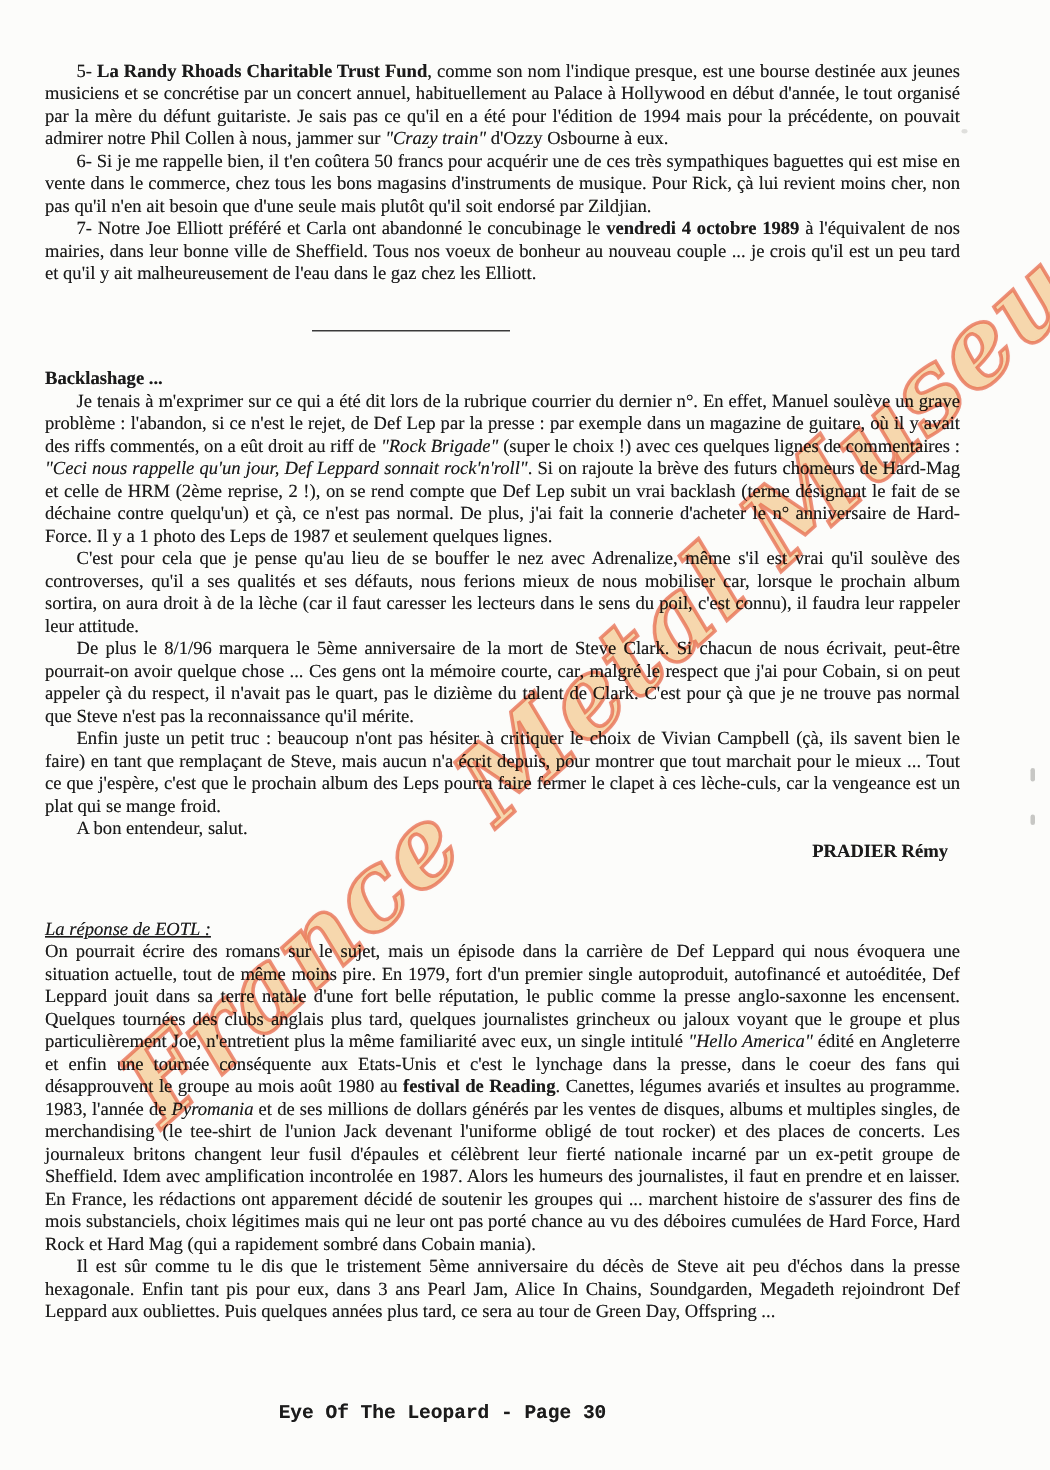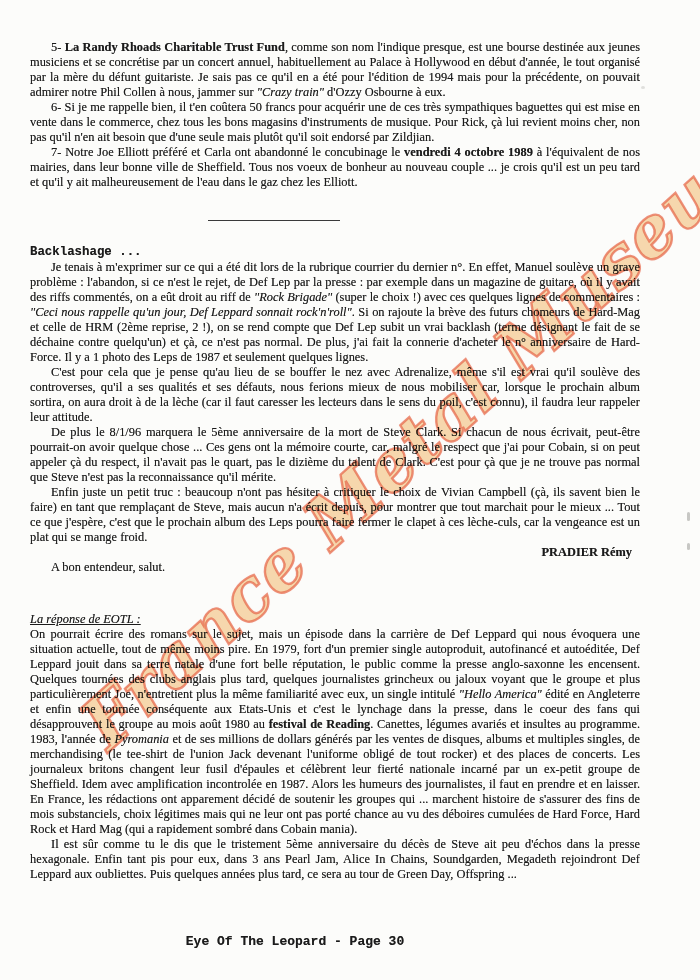--- a/index.html
+++ b/index.html
@@ -22,21 +22,21 @@
   .v-numbered-item{text-indent:21px;}
   .v-body{text-indent:21px;}
   .v-body-flush{text-indent:0;}
   .v-section-heading{font-weight:bold;text-indent:0;text-align:left;margin-top:23px;}
   .v-signature{font-weight:bold;text-indent:0;text-align:right;padding-right:8px;}
   .v-reply-heading{font-style:italic;text-decoration:underline;text-indent:0;text-align:left;margin-top:37px;}
   .separator{
     width:132px;height:0;border-top:1.4px solid #3a3a3a;
     margin:30px 0 24px 178px;
   }
-  .v-section-heading{margin-top:0;font-family:Liberation Mono, monospace;}
+  .v-section-heading{margin-top:0;}
   .seg-b{font-weight:bold;}
   .seg-i{font-style:italic;}
   .watermark{
     position:absolute;left:5px;top:452px;width:680px;height:110px;
     line-height:110px;text-align:center;white-space:nowrap;
     transform:rotate(-42deg);
     font-family:"DejaVu Serif","Liberation Serif",serif;
     font-style:italic;font-weight:bold;
     font-size:70px;letter-spacing:1px;
     color:var(--watermark-fill,rgba(250,232,164,0.5));
@@ -64,22 +64,22 @@
   <div class="content">
       <p class="para v-numbered-item"><span>5- </span><span class="seg-b">La Randy Rhoads Charitable Trust Fund</span><span>, comme son nom l'indique presque, est une bourse destinée aux jeunes musiciens et se concrétise par un concert annuel, habituellement au Palace à Hollywood en début d'année, le tout organisé par la mère du défunt guitariste. Je sais pas ce qu'il en a été pour l'édition de 1994 mais pour la précédente, on pouvait admirer notre Phil Collen à nous, jammer sur </span><span class="seg-i">"Crazy train"</span><span> d'Ozzy Osbourne à eux.</span></p>
       <p class="para v-numbered-item"><span>6- Si je me rappelle bien, il t'en coûtera 50 francs pour acquérir une de ces très sympathiques baguettes qui est mise en vente dans le commerce, chez tous les bons magasins d'instruments de musique. Pour Rick, çà lui revient moins cher, non pas qu'il n'en ait besoin que d'une seule mais plutôt qu'il soit endorsé par Zildjian.</span></p>
       <p class="para v-numbered-item"><span>7- Notre Joe Elliott préféré et Carla ont abandonné le concubinage le </span><span class="seg-b">vendredi 4 octobre 1989</span><span> à l'équivalent de nos mairies, dans leur bonne ville de Sheffield. Tous nos voeux de bonheur au nouveau couple ... je crois qu'il est un peu tard et qu'il y ait malheureusement de l'eau dans le gaz chez les Elliott.</span></p>
       <div class="separator"></div>
       <p class="para v-section-heading"><span>Backlashage ...</span></p>
       <p class="para v-body"><span>Je tenais à m'exprimer sur ce qui a été dit lors de la rubrique courrier du dernier n°. En effet, Manuel soulève un grave problème : l'abandon, si ce n'est le rejet, de Def Lep par la presse : par exemple dans un magazine de guitare, où il y avait des riffs commentés, on a eût droit au riff de </span><span class="seg-i">"Rock Brigade"</span><span> (super le choix !) avec ces quelques lignes de commentaires : </span><span class="seg-i">"Ceci nous rappelle qu'un jour, Def Leppard sonnait rock'n'roll"</span><span>. Si on rajoute la brève des futurs chomeurs de Hard-Mag et celle de HRM (2ème reprise, 2 !), on se rend compte que Def Lep subit un vrai backlash (terme désignant le fait de se déchaine contre quelqu'un) et çà, ce n'est pas normal. De plus, j'ai fait la connerie d'acheter le n°  anniversaire de Hard-Force. Il y a 1 photo des Leps de 1987 et seulement quelques lignes.</span></p>
       <p class="para v-body"><span>C'est pour cela que je pense qu'au lieu de se bouffer le nez avec Adrenalize, même s'il est vrai qu'il soulève des controverses, qu'il a ses qualités et ses défauts, nous ferions mieux de nous mobiliser car, lorsque le prochain album sortira, on aura droit à de la lèche (car il faut caresser les lecteurs dans le sens du poil, c'est connu), il faudra leur rappeler leur attitude.</span></p>
       <p class="para v-body"><span>De plus le 8/1/96 marquera le 5ème anniversaire de la mort de Steve Clark. Si chacun de nous écrivait, peut-être pourrait-on avoir quelque chose ... Ces gens ont la mémoire courte, car, malgré le respect que j'ai pour Cobain, si on peut appeler çà du respect, il n'avait pas le quart, pas le dizième du talent de Clark. C'est pour çà que je ne trouve pas normal que Steve n'est pas la reconnaissance qu'il mérite.</span></p>
       <p class="para v-body"><span>Enfin juste un petit truc : beaucoup n'ont pas hésiter à critiquer le choix de Vivian Campbell (çà, ils savent bien le faire) en tant que remplaçant de Steve, mais aucun n'a écrit depuis, pour montrer que tout marchait pour le mieux ... Tout ce que j'espère, c'est que le prochain album des Leps pourra faire fermer le clapet à ces lèche-culs, car la vengeance est un plat qui se mange froid.</span></p>
+      <p class="para v-body"><span>A bon entendeur, salut.</span></p>
       <p class="para v-signature"><span>PRADIER Rémy</span></p>
-      <p class="para v-body"><span>A bon entendeur, salut.</span></p>
       <p class="para v-reply-heading"><span>La réponse de EOTL :</span></p>
       <p class="para v-body-flush"><span>On pourrait écrire des romans sur le sujet, mais un épisode dans la carrière de Def Leppard qui nous évoquera une situation actuelle, tout de même moins pire. En 1979, fort d'un premier single autoproduit, autofinancé et autoéditée, Def Leppard jouit dans sa terre natale d'une fort belle réputation, le public comme la presse anglo-saxonne les encensent. Quelques tournées des clubs anglais plus tard, quelques journalistes grincheux ou jaloux voyant que le groupe et plus particulièrement Joe, n'entretient plus la même familiarité avec eux, un single intitulé </span><span class="seg-i">"Hello America"</span><span> édité en Angleterre et enfin une tournée conséquente aux Etats-Unis et c'est le lynchage dans la presse, dans le coeur des fans qui désapprouvent le groupe au mois août 1980 au </span><span class="seg-b">festival de Reading</span><span>. Canettes, légumes avariés et insultes au programme. 1983, l'année de </span><span class="seg-i">Pyromania</span><span> et de ses millions de dollars générés par les ventes de disques, albums et multiples singles, de merchandising (le tee-shirt de l'union Jack devenant l'uniforme obligé de tout rocker) et des places de concerts. Les journaleux britons changent leur fusil d'épaules et célèbrent leur fierté nationale incarné par un ex-petit groupe de Sheffield. Idem avec amplification incontrolée en 1987. Alors les humeurs des journalistes, il faut en prendre et en laisser. En France, les rédactions ont apparement décidé de soutenir les groupes qui ... marchent histoire de s'assurer des fins de mois substanciels, choix légitimes mais qui ne leur ont pas porté chance au vu des déboires cumulées de Hard Force, Hard Rock et Hard Mag (qui a rapidement sombré dans Cobain mania).</span></p>
       <p class="para v-body"><span>Il est sûr comme tu le dis que le tristement 5ème anniversaire du décès de Steve ait peu d'échos dans la presse hexagonale. Enfin tant pis pour eux, dans 3 ans Pearl Jam, Alice In Chains, Soundgarden, Megadeth rejoindront Def Leppard aux oubliettes. Puis quelques années plus tard, ce sera au tour de Green Day, Offspring ...</span></p>
     </div>
   <div class="watermark">France Metal Museum</div>
   <div class="footer">Eye Of The Leopard - Page 30</div>
   <div class="speck s1"></div>
   <div class="speck s2"></div>
   <div class="speck s3"></div>
 </div>

